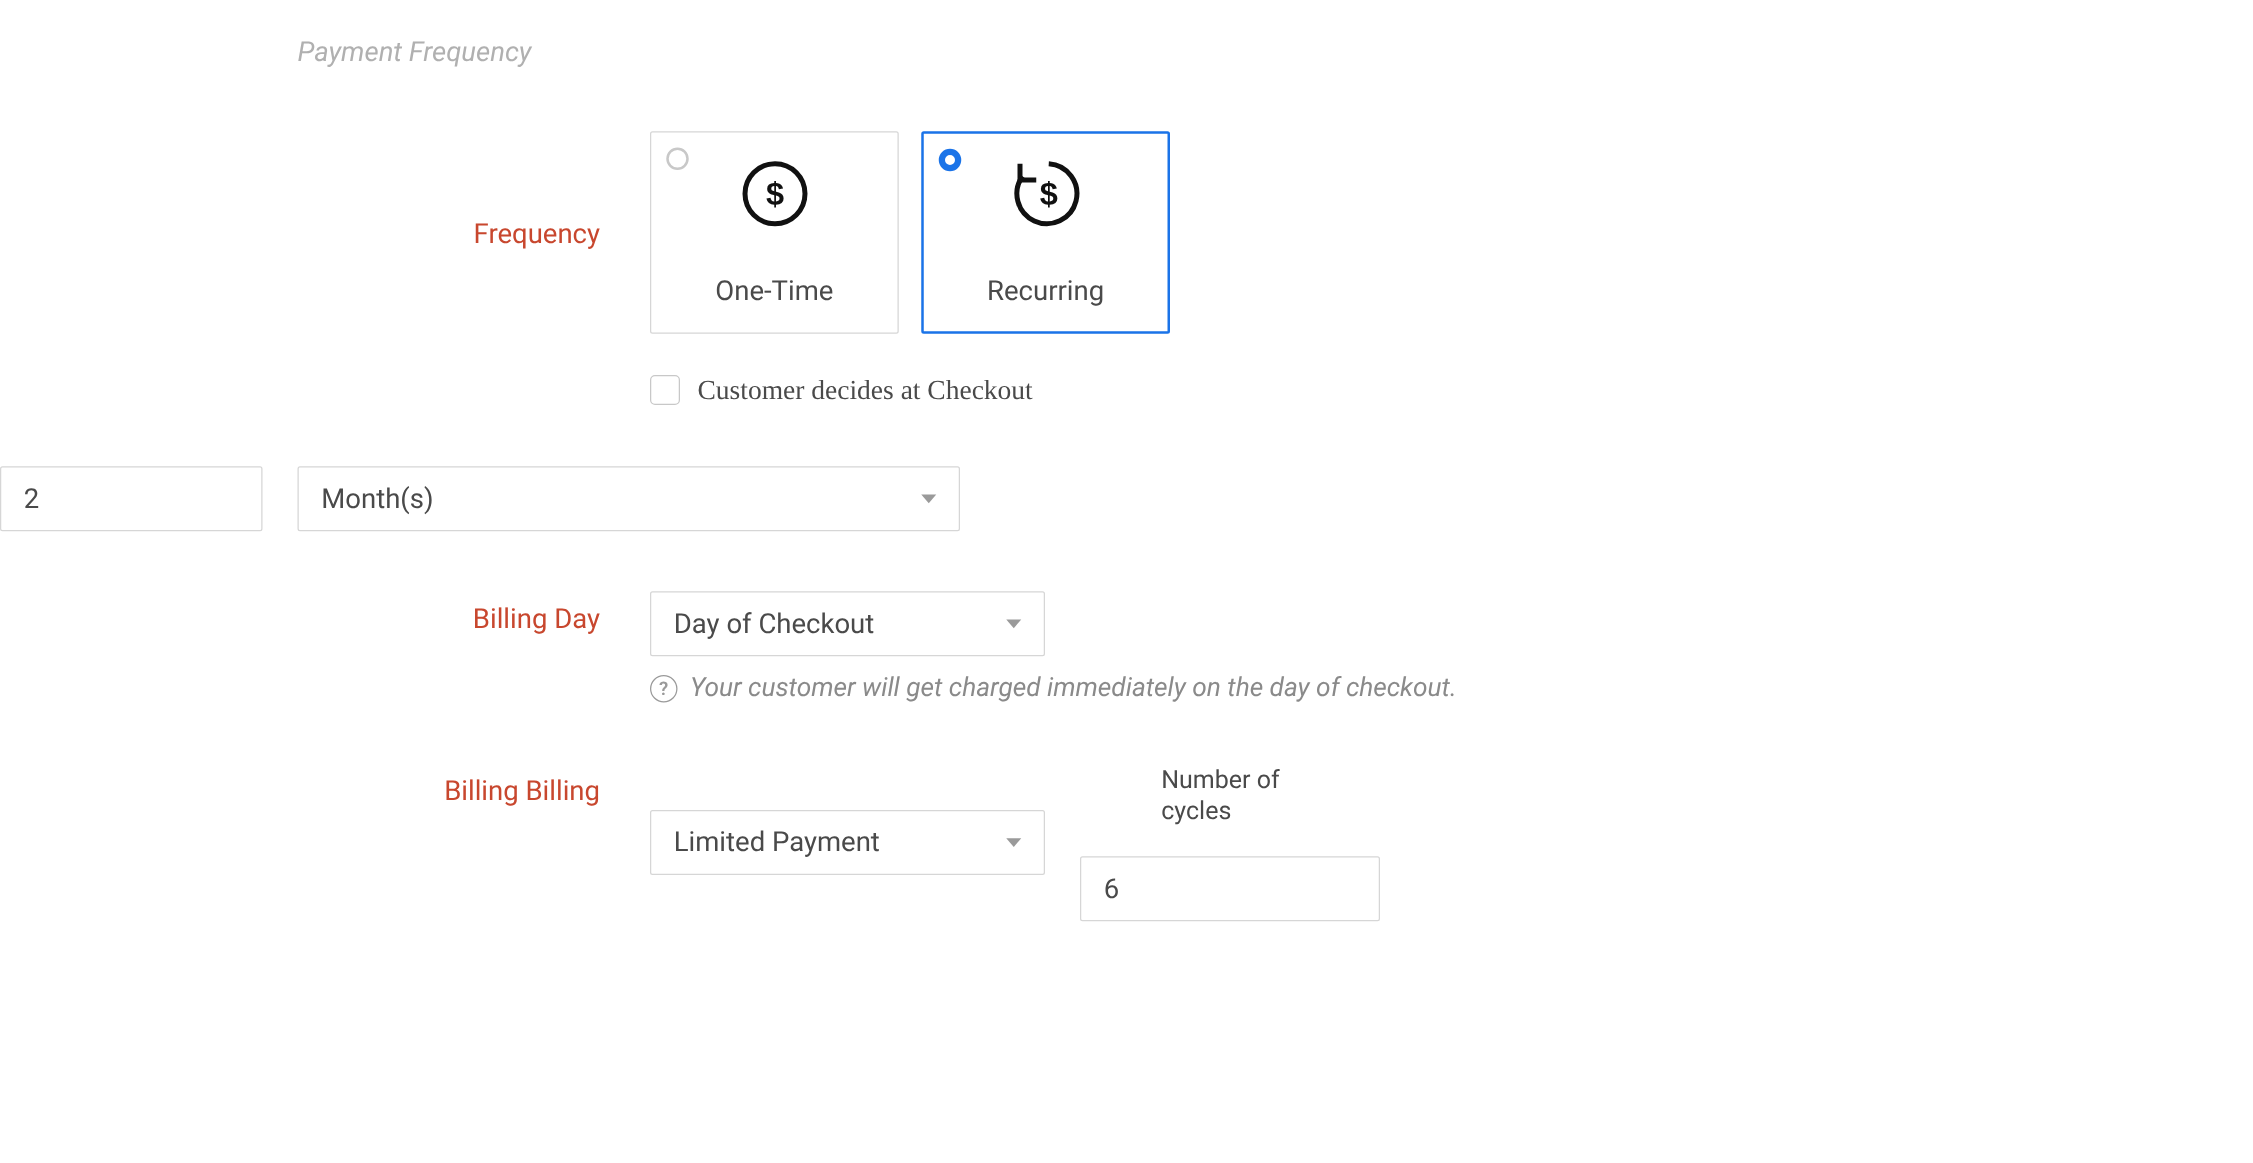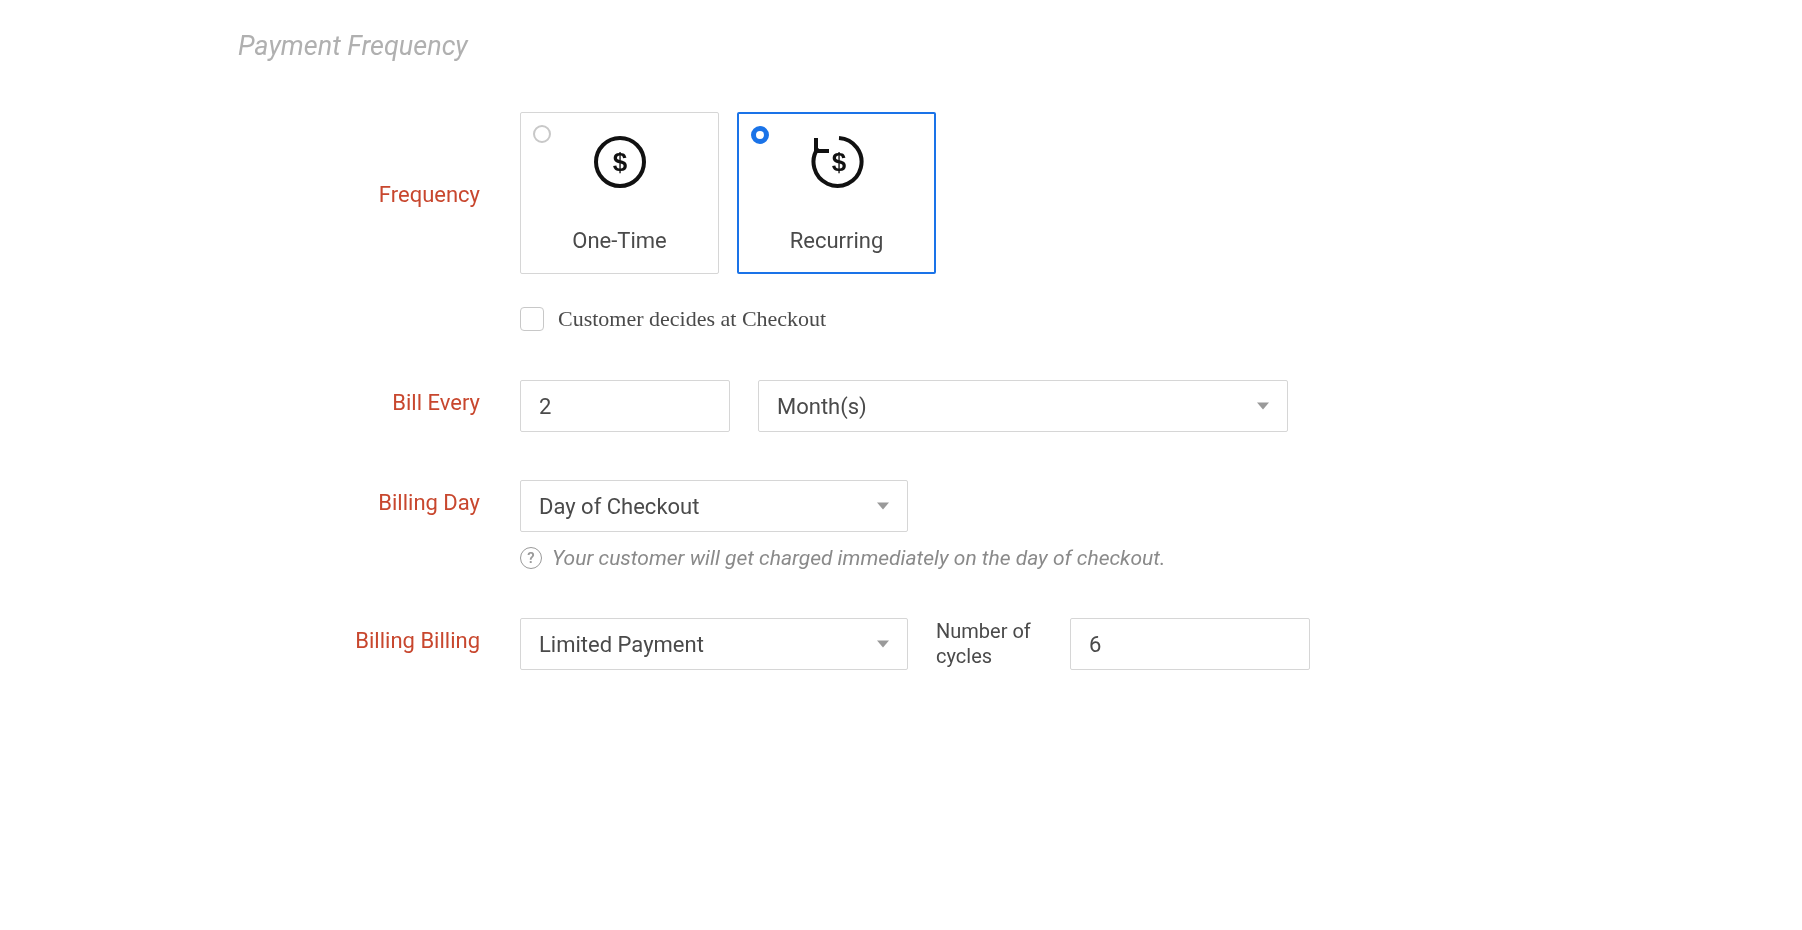--- a/index.html
+++ b/index.html
@@ -13,21 +13,21 @@
       padding: 30px 0 0 0;
       font-size: 22px;
       color: #333;
     }
     .container {
       width: 1802px;
     }
     .section-title {
       color: #b0b0b0;
       font-style: italic;
-      font-size: 27px;
+      font-size: 22px;
       font-weight: 400;
       margin-left: 238px;
       margin-bottom: 50px;
     }
     .form-row {
       display: flex;
       align-items: flex-start;
       margin-bottom: 48px;
     }
     .label-col {
@@ -144,21 +144,21 @@
       background: #fff;
       display: flex;
       align-items: center;
       padding: 0 72px 0 18px;
       cursor: pointer;
     }
     .select-wrap.w-lg {
       width: 530px;
     }
     .select-wrap.w-md {
-      width: 388px;
+      width: 316px;
     }
     .select-value {
       color: #4a4a4a;
       font-size: 22px;
     }
     .select-caret {
       position: absolute;
       right: 18px;
       top: 50%;
       transform: translateY(-50%);
@@ -190,20 +190,21 @@
     .help-text {
       color: #8a8a8a;
       font-style: italic;
       font-size: 21px;
       text-align: center;
     }
     .cycles-group {
       display: flex;
       align-items: center;
       gap: 24px;
+      flex-direction: column;
     }
     .cycles-label {
       color: #4a4a4a;
       font-size: 20px;
       line-height: 1.25;
       max-width: 110px;
     }
   </style>
 </head>
 <body>
@@ -247,23 +248,20 @@
 
       <div class="checkbox-row">
         <span class="checkbox-box"></span>
         <span class="checkbox-label">Customer decides at Checkout</span>
       </div>
 
     </div>
   </div>
 
   <div class="form-row">
-    <div class="label-col">
-      <span class="label-red">Bill Every</span>
-    </div>
     <div class="field-col">
       <div class="inline-fields">
         <input type="text" class="text-input small" value="2" style="">
         <div class="select-wrap w-lg">
           <span class="select-value">Month(s)</span>
           <span class="select-caret"></span>
         </div>
       </div>
     </div>
   </div>

